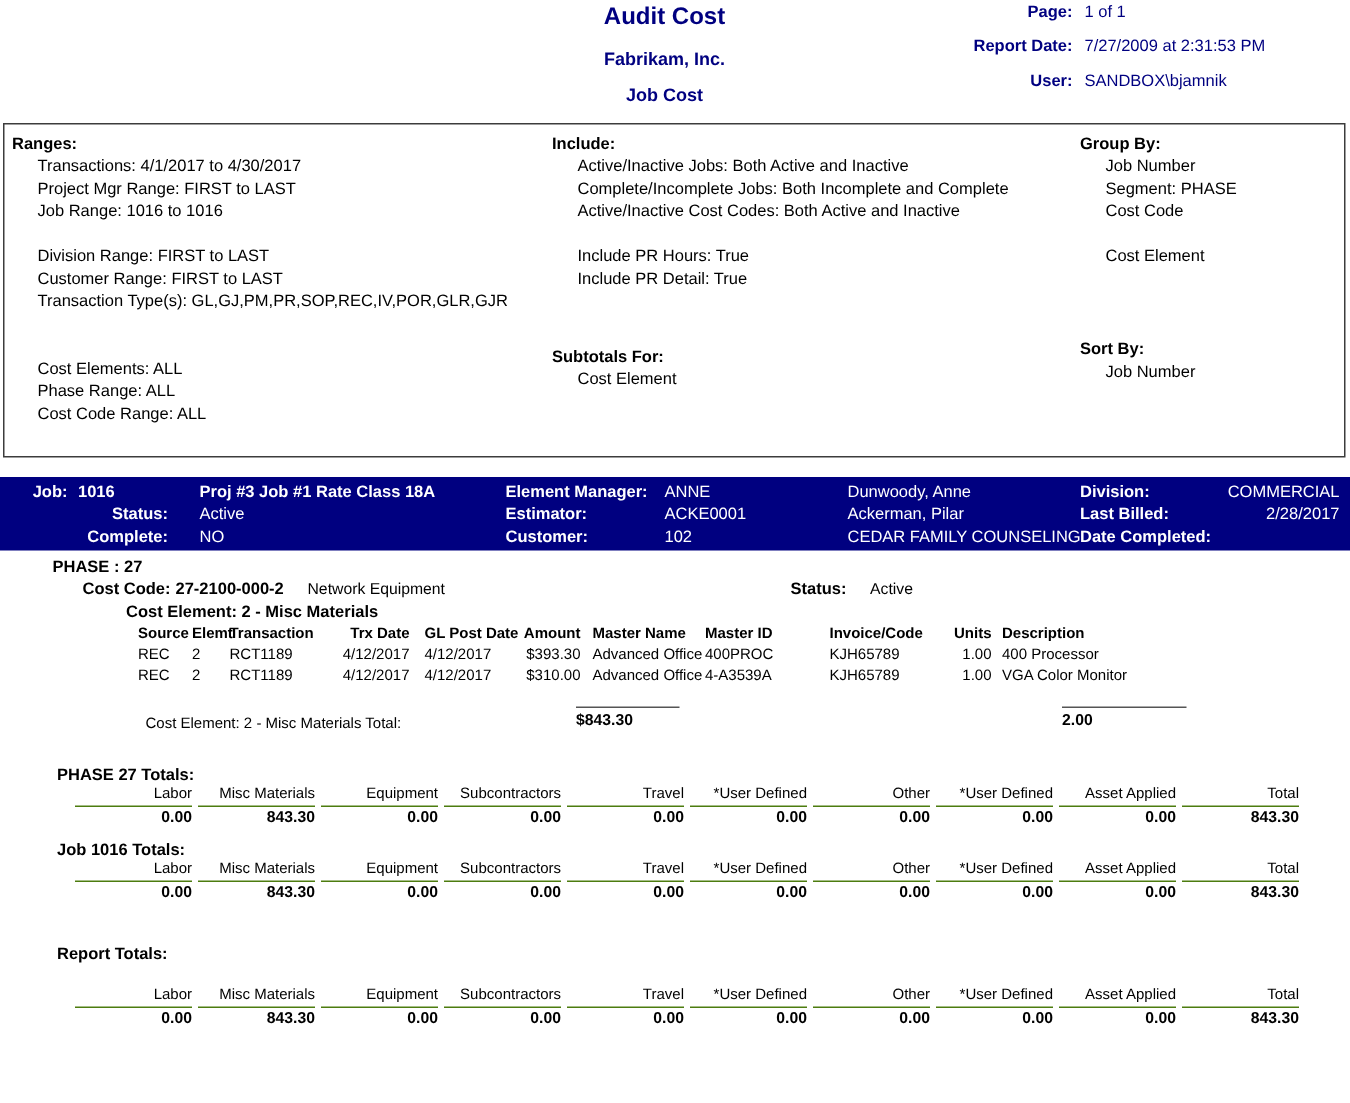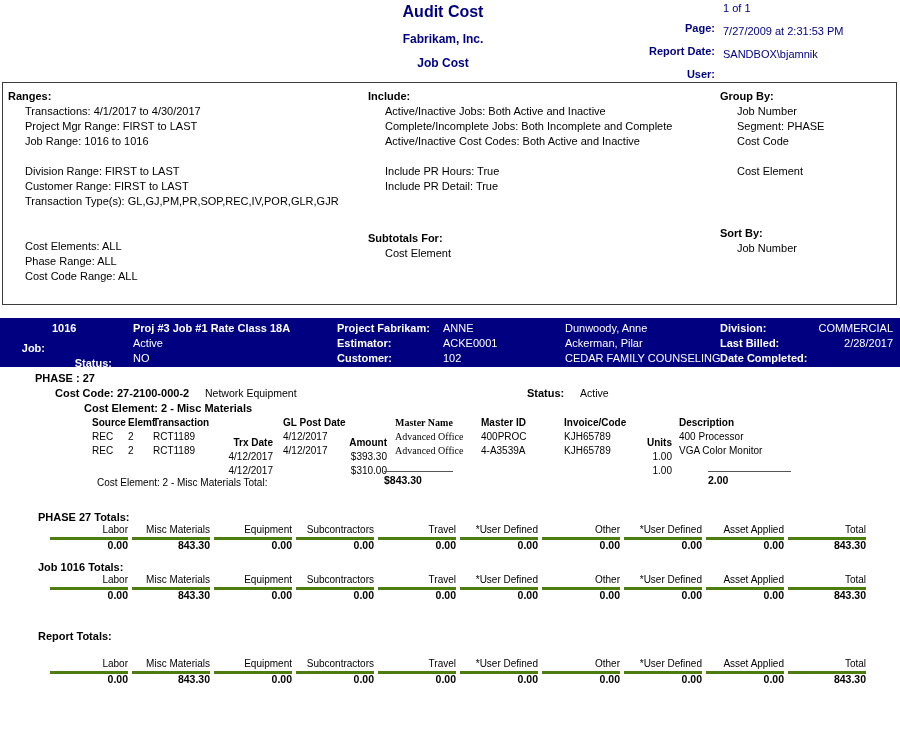--- a/index.html
+++ b/index.html
@@ -2,41 +2,41 @@
 <html><head>
 <meta charset="utf-8">
 <style>
   html,body{margin:0;padding:0;background:#fff;}
   .page{position:relative;width:900px;height:735px;background:#fff;overflow:hidden;
         font-family:"Liberation Sans",sans-serif;color:#000;font-size:11px;}
   .abs{position:absolute;white-space:nowrap;}
   .b{font-weight:bold;}
   .navy{color:#000080;}
   .center{text-align:center;}
-  .rt{text-align:right;margin-top:20px;}
+  .rt{text-align:right;}
   .t16{font-size:16px;}
   .t12{font-size:12px;}
   .box{position:absolute;left:2px;top:82px;width:893px;height:221px;border:1px solid #3c3c3c;}
   .opt{position:absolute;font-size:11px;line-height:15px;white-space:nowrap;}
   .opt .ind{padding-left:17px;}
   .opt .sp{height:15px;}
   .banner{position:absolute;left:0;top:318px;width:900px;height:49px;background:#000080;color:#fff;font-size:11px;}
   .banner span{position:absolute;white-space:nowrap;}
   .trow{display:flex;font-size:10px;white-space:nowrap;position:absolute;}
   .trow span{flex:0 0 auto;display:block;}
   .w36{width:36px;} .w25{width:25px;} .w70{width:70px;} .w50{width:50px;} .w52{width:52px;}
-  .w75{width:86px;font-family:Liberation Serif, serif;} .w83{width:83px;} .w74{width:74px;} .w34{width:34px;} .w150{width:150px;}
+  .w75{width:75px;} .w83{width:83px;} .w74{width:74px;} .w34{width:34px;} .w150{width:150px;}
   .g10{width:10px;} .g8{width:8px;} .g7{width:7px;}
   .oline{position:absolute;border-top:1px solid #555;text-align:left;font-weight:bold;
          font-size:10.5px;padding-top:2px;white-space:nowrap;}
   .tot-title{position:absolute;font-weight:bold;font-size:11px;white-space:nowrap;}
   .tot-row{position:absolute;left:50px;display:flex;gap:4px;white-space:nowrap;}
   .tot-row span{width:78px;text-align:right;flex:0 0 auto;}
   .tot-labels{font-size:10px;}
-  .tot-labels span{border-bottom:3px solid #4d7c0f;padding-bottom:2px;}
+  .tot-labels span{border-bottom:1px solid #4d7c0f;padding-bottom:2px;}
   .tot-values{font-size:10.5px;font-weight:bold;}
   .serif{font-family:"Liberation Serif",serif;font-size:12px;margin-top:34px;}
 </style>
 </head>
 <body>
 
 <div class="page">
 
   <div class="abs center b navy t16" style="left:0;top:3px;width:886px">Audit Cost</div>
   <div class="abs center b navy t12" style="left:0;top:32px;width:886px">Fabrikam, Inc.</div>
@@ -93,21 +93,21 @@
 
   <div class="opt" style="left:720px;top:226px">
     <div class="b">Sort By:</div>
     <div class="ind">Job Number</div>
   </div>
 
   <div class="banner">
     <span class="b rt" style="left:0;width:45px;top:4px">Job:</span>
     <span class="b" style="left:52px;top:4px">1016</span>
     <span class="b" style="left:133px;top:4px">Proj #3 Job #1 Rate Class 18A</span>
-    <span class="b" style="left:337px;top:4px">Project Fabrikam:</span>
+    <span class="b" style="left:337px;top:4px">Element Manager:</span>
     <span style="left:443px;top:4px">ANNE</span>
     <span style="left:565px;top:4px">Dunwoody, Anne</span>
     <span class="b" style="left:720px;top:4px">Division:</span>
     <span style="right:7px;top:4px">COMMERCIAL</span>
 
     <span class="b rt" style="left:0;width:112px;top:19px">Status:</span>
     <span style="left:133px;top:19px">Active</span>
     <span class="b" style="left:337px;top:19px">Estimator:</span>
     <span style="left:443px;top:19px">ACKE0001</span>
     <span style="left:565px;top:19px">Ackerman, Pilar</span>

